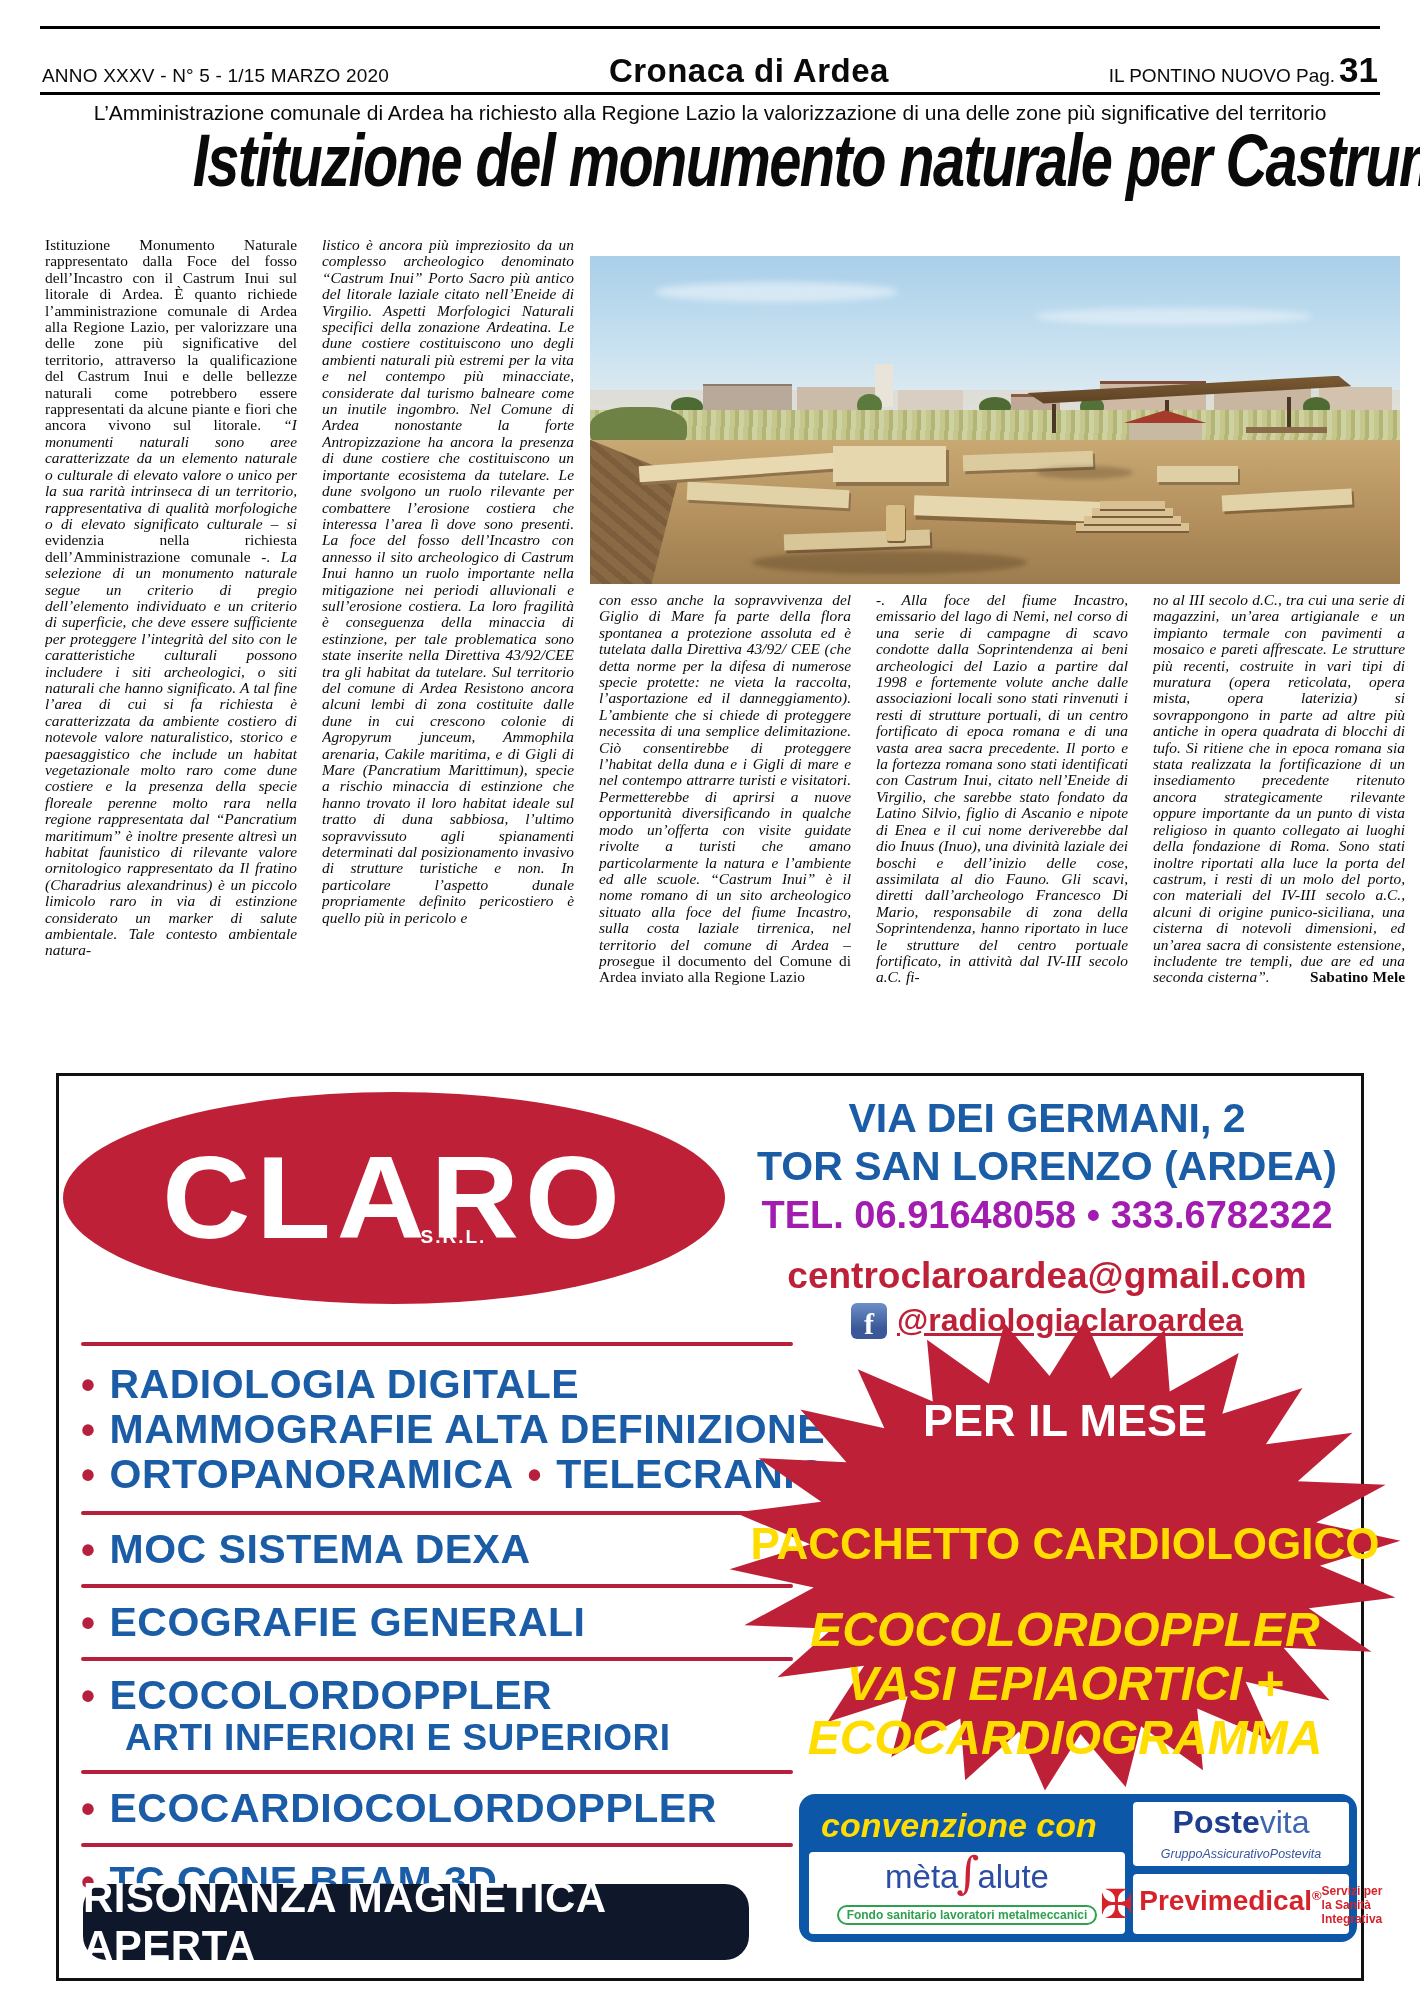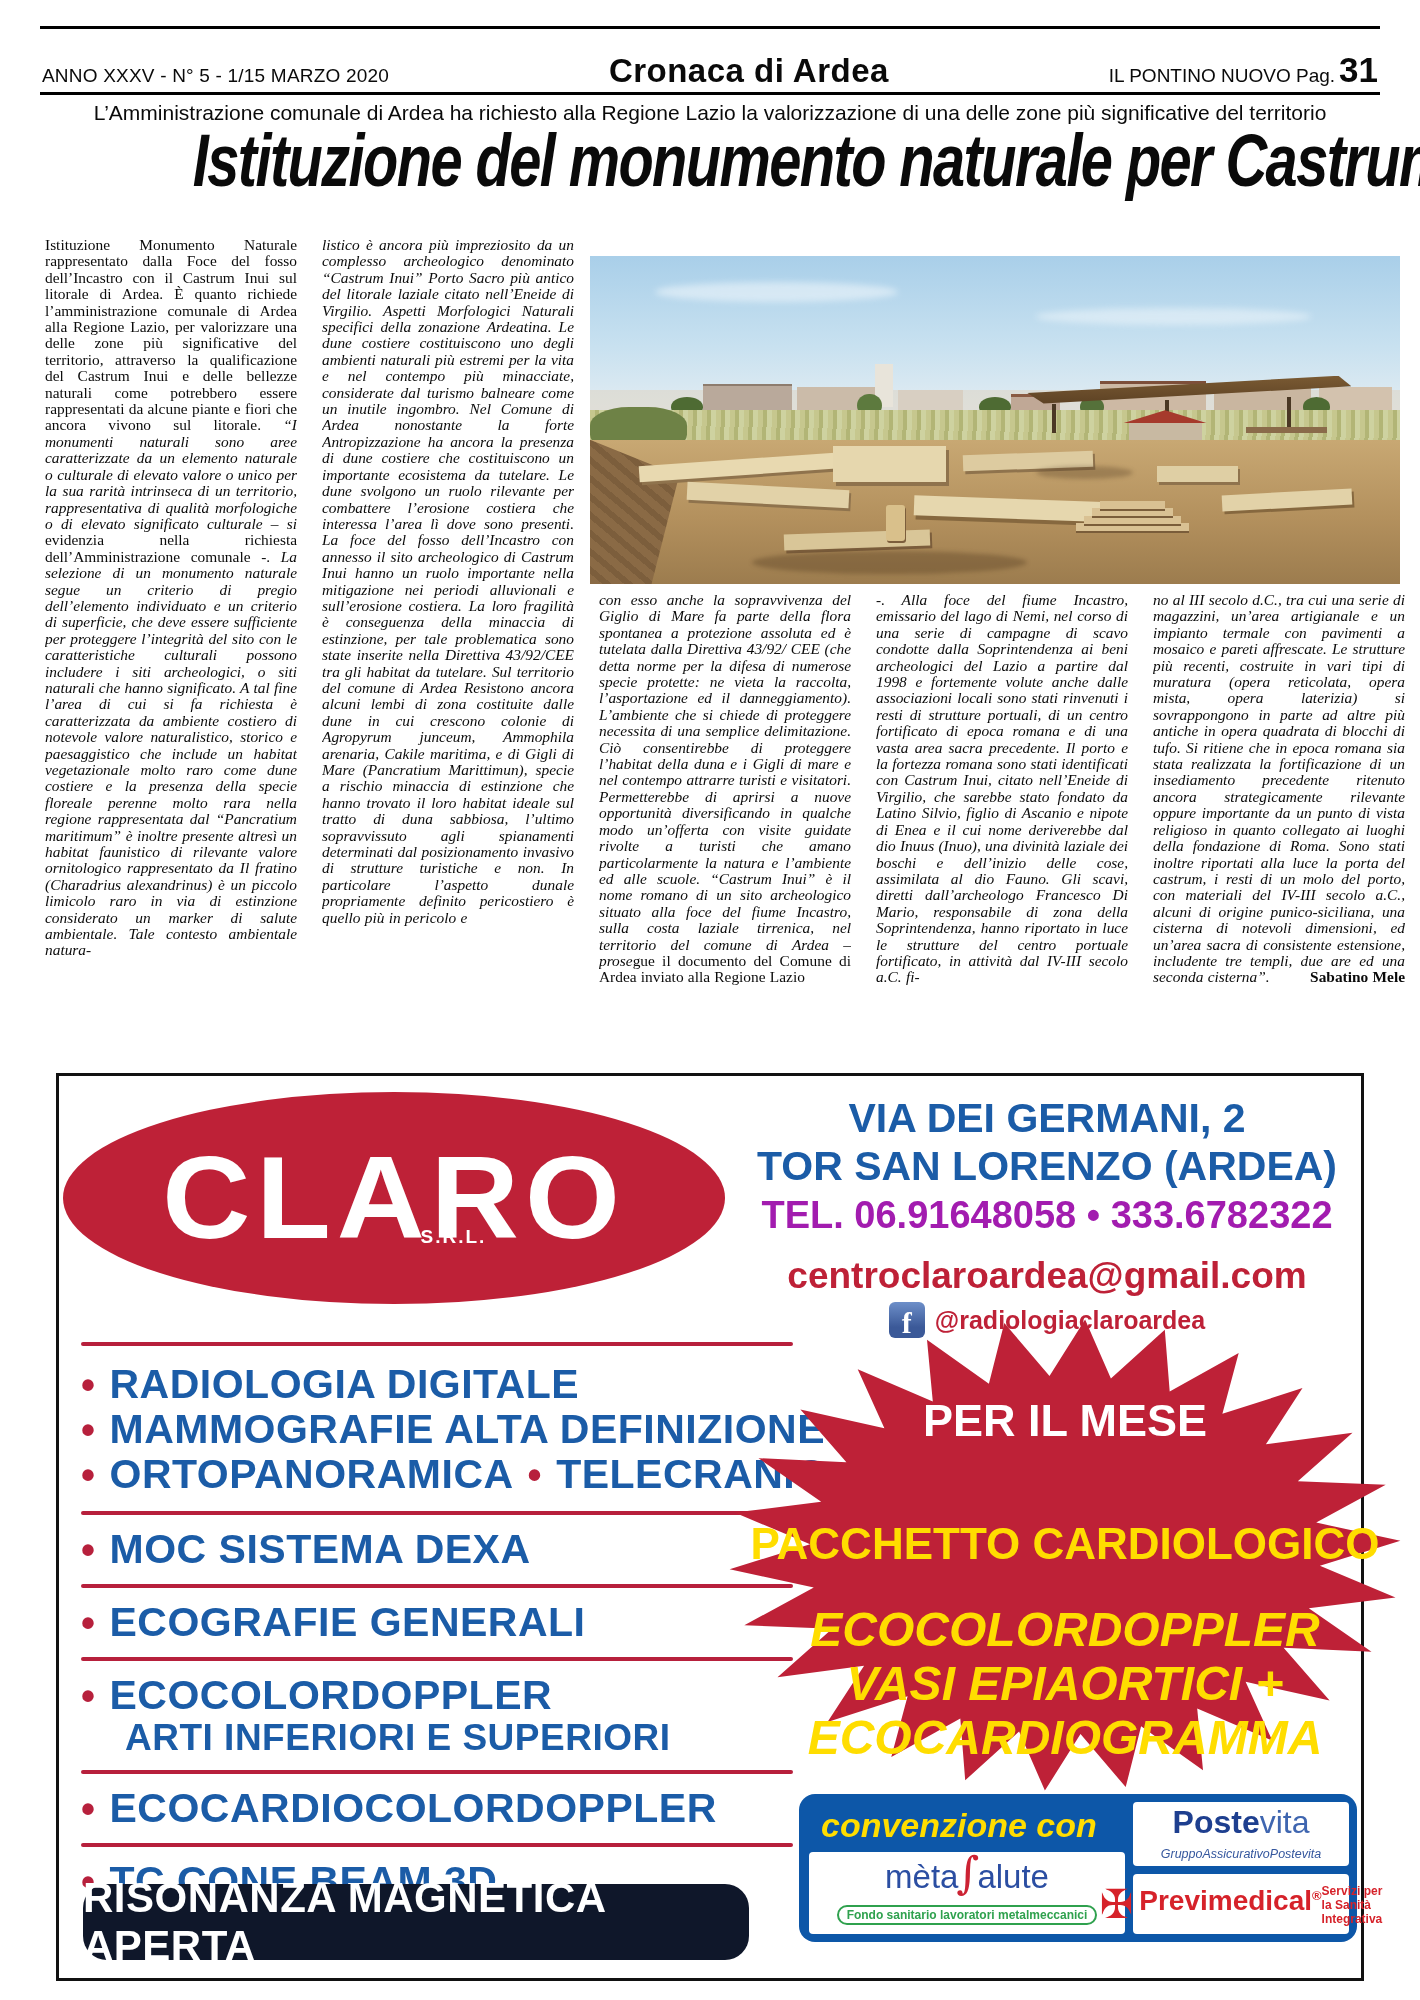--- a/index.html
+++ b/index.html
@@ -45,21 +45,21 @@
               transform:scaleY(.95);}
   .claro-srl{position:absolute;left:54%;top:63%;font-weight:700;font-size:19px;color:#ffffff;letter-spacing:2px;}
   .contacts{position:absolute;left:682px;right:8px;top:18px;text-align:center;}
   .addr{font-weight:700;font-size:41px;line-height:48px;}
   .phone{font-weight:700;font-size:38px;line-height:50px;}
   .email{font-weight:700;font-size:37px;line-height:44px;margin-top:14px;}
   .fbrow{display:flex;align-items:center;justify-content:center;gap:10px;margin-top:4px;}
   .fbicon{width:36px;height:36px;border-radius:6px;background:linear-gradient(#6d8fc9,#3b5998 70%);
           color:#fff;font-weight:700;font-size:30px;display:flex;align-items:flex-end;
           justify-content:center;line-height:30px;font-family:"Liberation Serif",serif;}
-  .fbhandle{font-weight:700;font-size:25px;}
+  .fbhandle{font-weight:700;font-size:32px;text-decoration:underline;}
   .services{position:absolute;left:22px;top:266px;width:712px;}
   .srule{height:4px;border-radius:2px;}
   .sitem{font-weight:700;font-size:41px;line-height:45px;letter-spacing:.5px;display:flex;
          align-items:center;gap:14px;white-space:nowrap;}
   .sbullet{font-size:40px;line-height:1;}
   .sindent{padding-left:44px;}
   .mri{position:absolute;left:24px;top:808px;width:666px;height:76px;border-radius:24px;
        display:flex;align-items:center;justify-content:center;color:#fff;font-weight:700;
        font-size:42px;letter-spacing:.5px;}
   .burst-svg{position:absolute;left:664px;top:240px;width:684px;height:478px;}

